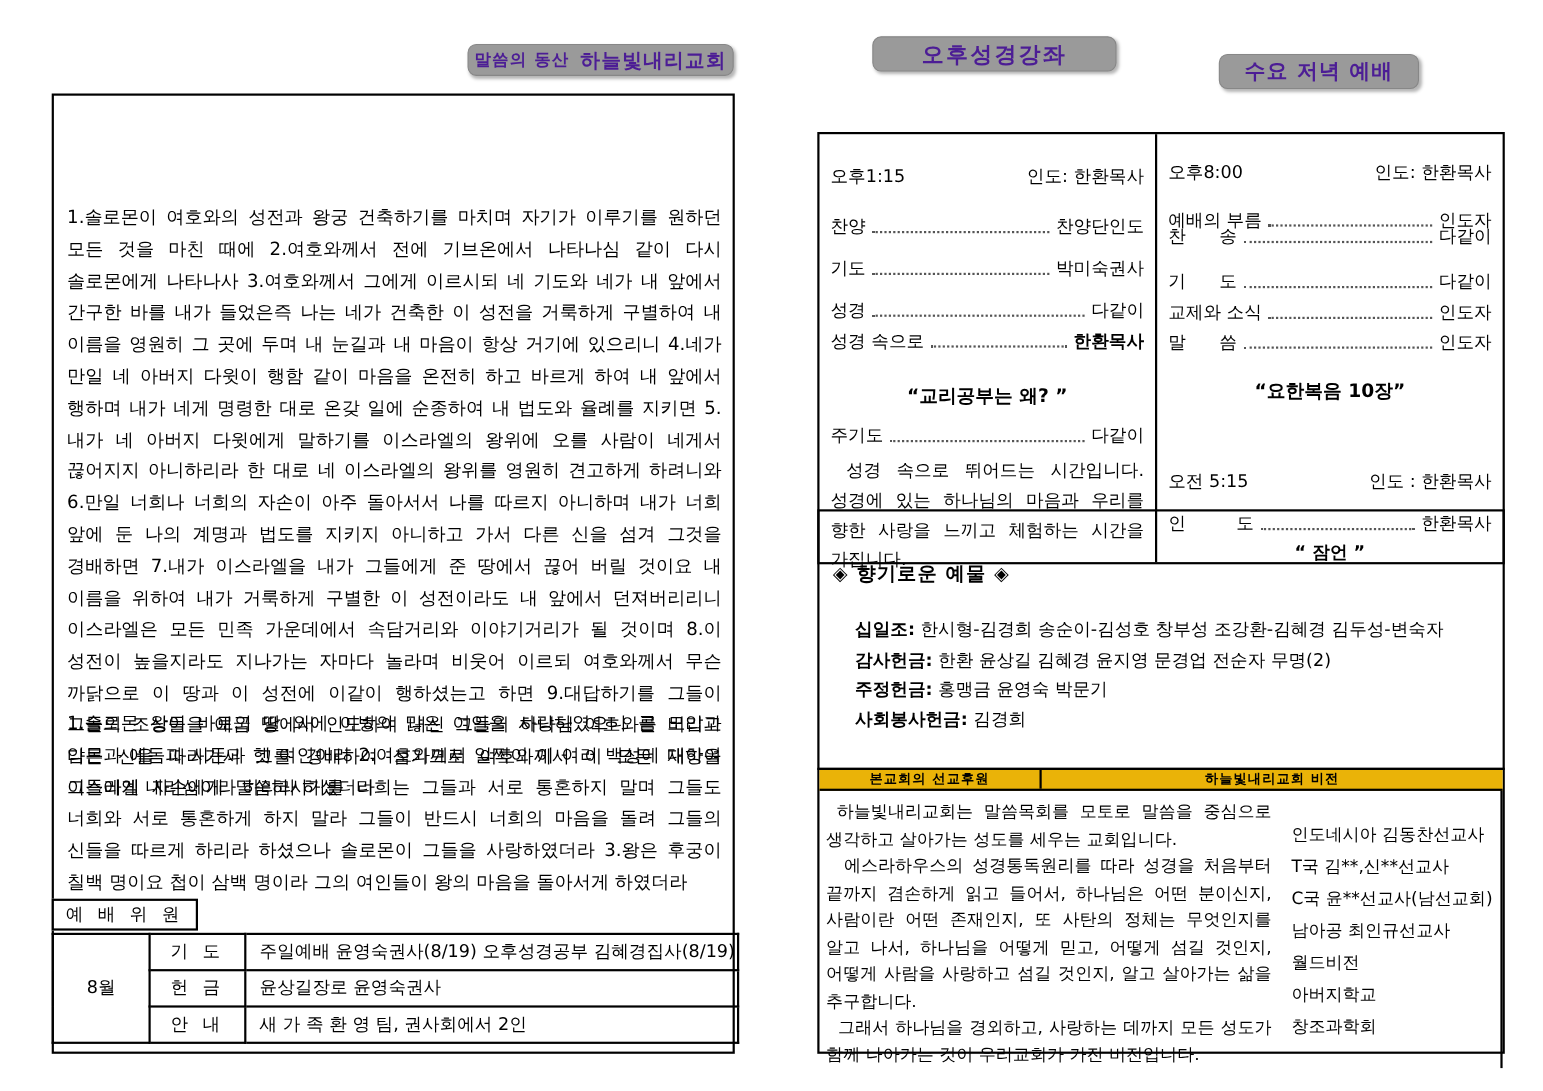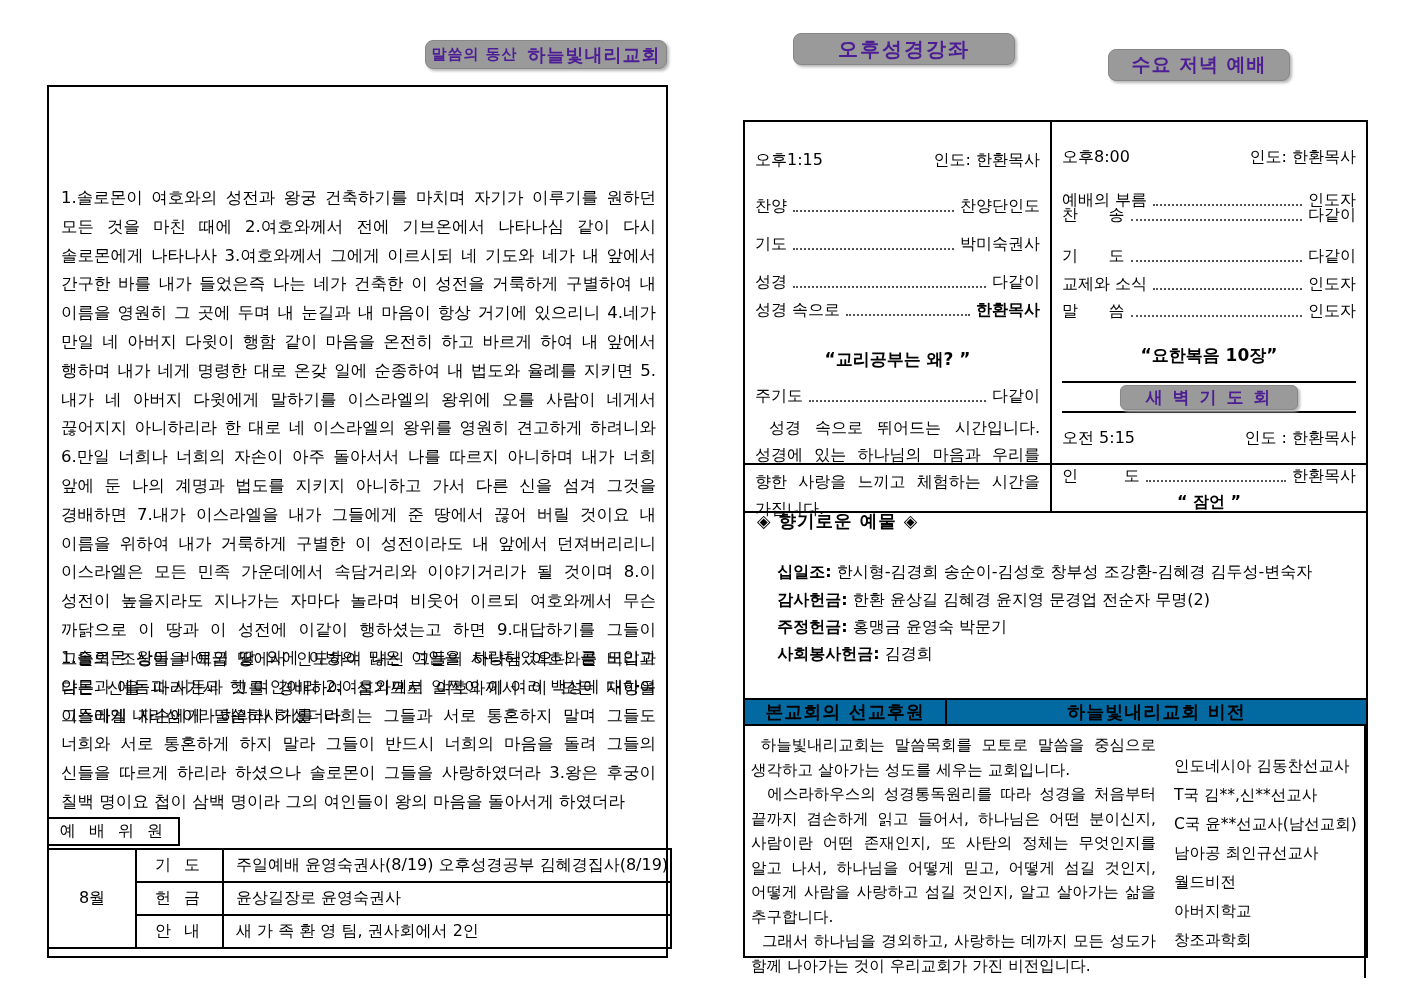--- a/index.html
+++ b/index.html
@@ -77,22 +77,22 @@
   #dp-sub { top:370px; font-size:16px; font-weight:bold; }
 
   #offerings-box { left:743px; top:463px; width:625px; height:237px; border:2px solid #000; }
   #off-title { top:44px; left:12px; font-size:17.5px; font-weight:bold; letter-spacing:1px; }
   .off-item { left:12px; right:8px; font-size:16px; white-space:pre-wrap; word-break:keep-all; }
   #off-0 { top:78px; } #off-1 { top:106px; } #off-2 { top:133px; } #off-3 { top:160px; }
   .off-item .label { font-weight:bold; }
 
   #mv-table { left:743px; top:698px; width:625px; height:260px; border:2px solid #000;
               display:flex; flex-direction:column; }
-  #mv-header { height:32px; display:flex; background:#0369a1; border-bottom:2px solid #000;
-               font-weight:bold; font-size:18px; }
+  #mv-header { height:32px; display:flex; background:#eab308; border-bottom:2px solid #000;
+               font-weight:bold; font-size:12px; }
   #mv-h1 { width:202px; border-right:2px solid #000; display:flex; align-items:center;
            justify-content:center; letter-spacing:1px; }
   #mv-h2 { flex:1; display:flex; align-items:center; justify-content:center; letter-spacing:1px; }
   #mv-body { display:flex; flex:1; }
   #mv-missions { width:202px; border-right:2px solid #000; padding:26px 0 0 10px; font-size:15.5px; }
   #mv-missions .mission { line-height:29px; white-space:pre; }
   #mv-vision { flex:1; padding:7px 8px 0 6px; font-size:15.5px; line-height:24.5px;
                text-align:justify; word-break:keep-all; }
   #mv-vision p { white-space:pre-wrap; }
 </style>
@@ -193,23 +193,20 @@
       <span class="dots"></span>
       <span class="value">인도자</span>
     </div>
     <div class="abs prow" id="wd-r4">
       <span class="label">말      씀</span>
       <span class="dots"></span>
       <span class="value">인도자</span>
     </div>
     <div class="abs centered" id="wd-sub">“요한복음 10장”</div>
 
-    <div class="abs" id="dawn-badge-row">
-      <div class="badge" id="dawn-badge">새 벽 기 도 회</div>
-    </div>
     <div class="abs sec-header" id="dp-header">
       <span>오전 5:15</span>
       <span>인도 : 한환목사</span>
     </div>
     <div class="abs prow" id="dp-r0">
       <span class="label">인         도</span>
       <span class="dots"></span>
       <span class="value">한환목사</span>
     </div>
     <div class="abs centered" id="dp-sub">“ 잠언 ”</div>

